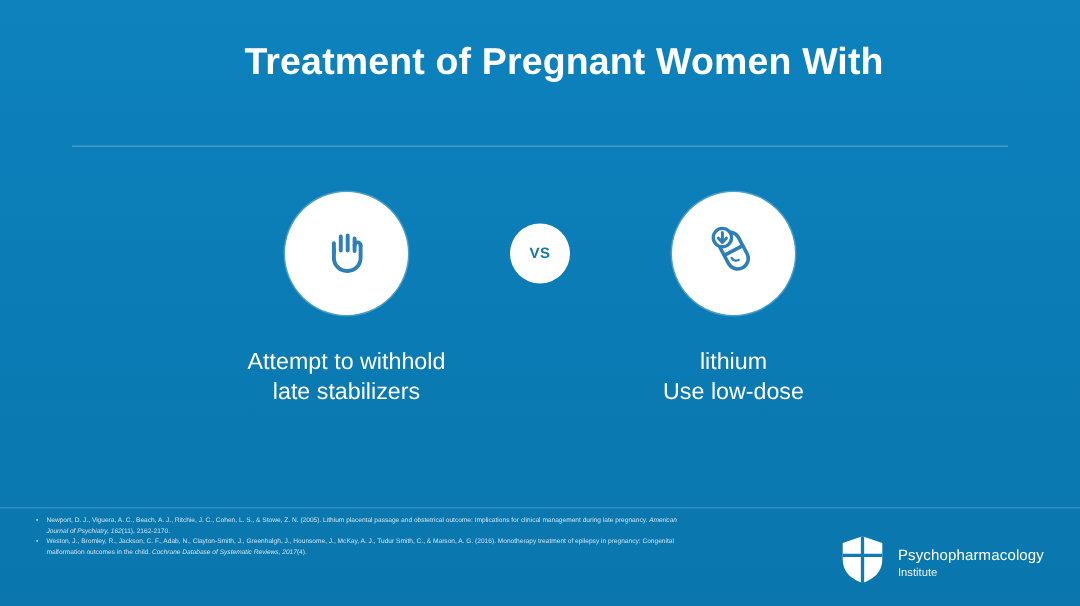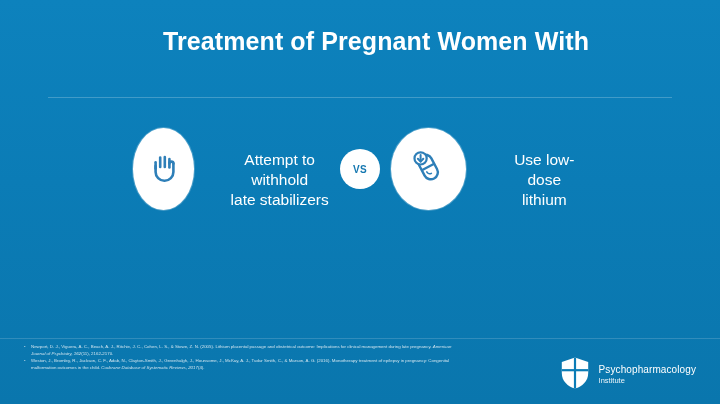--- a/index.html
+++ b/index.html
@@ -57,22 +57,22 @@
     height: 175px;
     display: flex;
     flex-direction: row;
     align-items: flex-start;
     justify-content: center;
   }
 
   .option {
     width: 196px;
     display: flex;
-    align-items: center;
-    gap: 36px;
+    flex-direction: column;
+    align-items: center;
   }
 
   .circle {
     width: 82px;
     height: 82px;
     border-radius: 50%;
     background: #ffffff;
     display: flex;
     align-items: center;
     justify-content: center;
@@ -219,22 +219,22 @@
             </g>
             <circle cx="13.6" cy="12.4" r="6.1" fill="#ffffff" stroke="#2e7fb8" stroke-width="2.2"></circle>
             <g stroke="#2e7fb8" stroke-width="2.0" stroke-linecap="round" stroke-linejoin="round" fill="none">
               <line x1="13.6" y1="9.0" x2="13.6" y2="15.4"></line>
               <polyline points="10.9,12.8 13.6,15.6 16.3,12.8"></polyline>
             </g>
           </svg>
         </span>
       </div>
       <div class="caption">
+        <div>lithium</div>
         <div>Use low-dose</div>
-        <div>lithium</div>
       </div>
     </div>
 
 
 
   </div>
 
   <div class="footer-divider"></div>
 
   <div class="refs">

